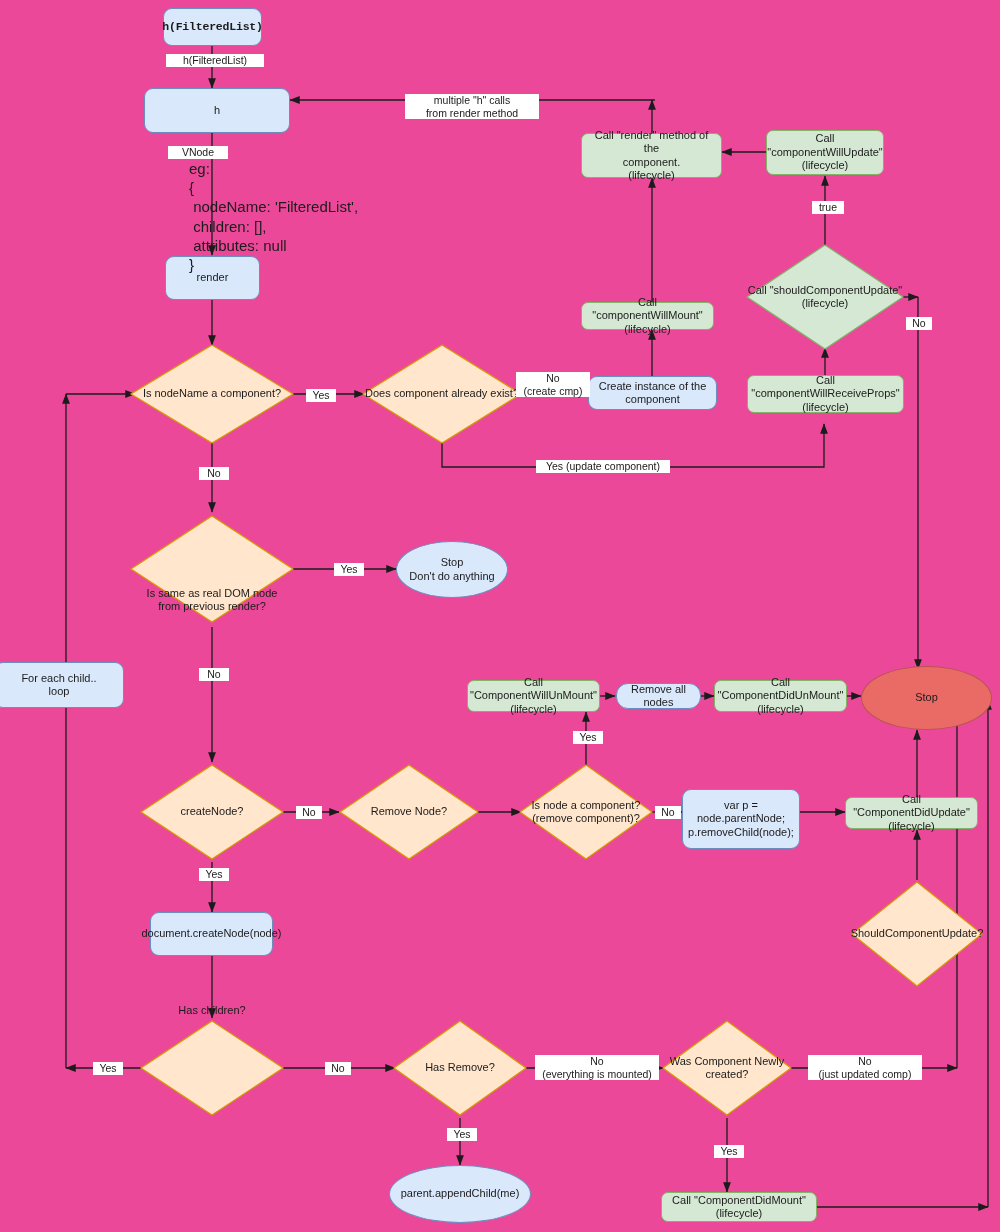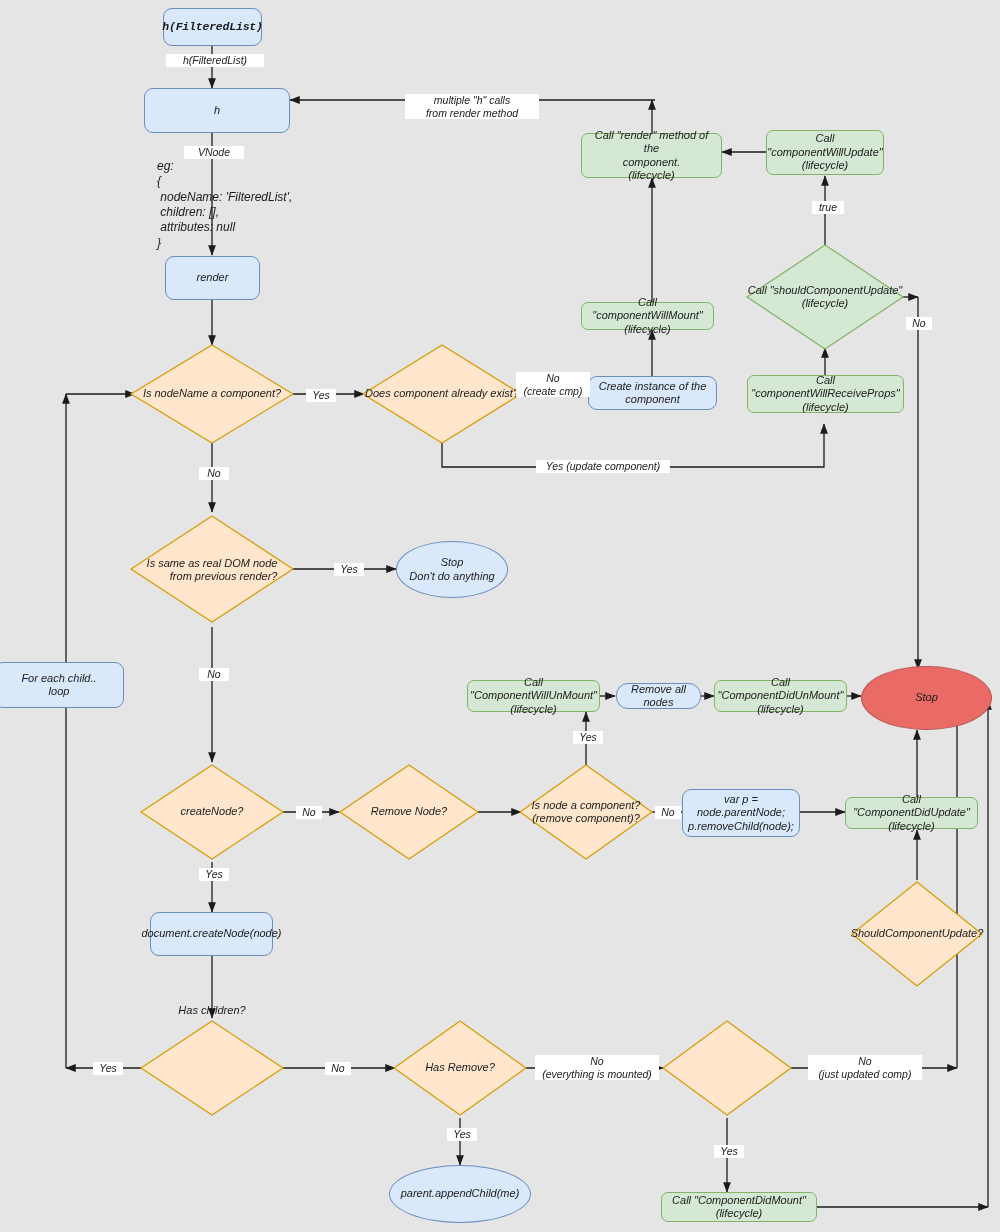--- a/index.html
+++ b/index.html
@@ -4,24 +4,23 @@
 <style>
   html, body {
     margin: 0;
     padding: 0;
     background: #ffffff;
   }
   #canvas {
     position: relative;
     width: 1000px;
     height: 1232px;
-    background: #e5e5e5;
+    background: #ec4899;
     font-family: "Liberation Sans", sans-serif;
     overflow: hidden;
-    font-style: italic;
   }
   svg.edges {
     position: absolute;
     left: 0;
     top: 0;
     width: 1000px;
     height: 1232px;
     pointer-events: none;
   }
   .node {
@@ -82,25 +81,26 @@
     padding: 0 2px;
   }
   .mono-title {
     font-family: "Liberation Mono", monospace;
     font-weight: bold;
     font-size: 11.5px;
     letter-spacing: -0.2px;
   }
   .code-note {
     position: absolute;
-    font-size: 12px;
+    font-size: 15px;
     color: #1b1b1b;
     line-height: 1.28;
     white-space: pre;
     text-align: left;
+    margin-left: 32px;
   }
 </style>
 </head>
 <body>
 
 <div id="canvas">
 
   <svg class="edges" viewBox="0 0 1000 1232">
     <defs>
       <marker id="arrow" markerWidth="9" markerHeight="9" refX="7.5" refY="3" orient="auto" markerUnits="strokeWidth">
@@ -235,63 +235,64 @@
   <div class="node green" style="left:467px; top:680px; width:133px; height:32px;">Call "ComponentWillUnMount"
 (lifecycle)</div>
 
   <div class="node box sharp" style="left:616px; top:683px; width:85px; height:26px;">Remove all nodes</div>
 
   <div class="node green" style="left:714px; top:680px; width:133px; height:32px;">Call "ComponentDidUnMount"
 (lifecycle)</div>
 
   <div class="node ellipse stop-red" style="left:861px; top:666px; width:131px; height:64px;">Stop</div>
 
-  <div class="node box" style="left:682px; top:789px; width:118px; height:48px;">var p = node.parentNode;
+  <div class="node box" style="left:682px; top:789px; width:118px; height:60px;">var p = node.parentNode;
 p.removeChild(node);</div>
 
   <div class="node green" style="left:845px; top:797px; width:133px; height:32px;">Call "ComponentDidUpdate"
 (lifecycle)</div>
 
   <div class="node box" style="left:150px; top:912px; width:123px; height:44px;">document.createNode(node)</div>
 
   <div class="node ellipse" style="left:389px; top:1165px; width:142px; height:58px;">parent.appendChild(me)</div>
 
   <div class="node green" style="left:661px; top:1192px; width:156px; height:30px;">Call "ComponentDidMount"
 (lifecycle)</div>
 
   <div class="diamond-label" style="left:121px; top:374px; width:182px; height:40px;">Is nodeName a component?</div>
 
   <div class="diamond-label" style="left:350px; top:374px; width:184px; height:40px;">Does component already exist?</div>
 
   <div class="diamond-label" style="left:738px; top:279px; width:174px; height:36px;">Call "shouldComponentUpdate"
 (lifecycle)</div>
 
-  <div class="diamond-label" style="left:130px; top:550px; width:164px; height:40px;text-align:right;">Is same as real DOM node
+  <div class="diamond-label" style="left:130px; top:580px; width:164px; height:40px;">Is same as real DOM node
 from previous render?</div>
 
   <div class="diamond-label" style="left:142px; top:796px; width:140px; height:32px;">createNode?</div>
 
   <div class="diamond-label" style="left:341px; top:796px; width:136px; height:32px;">Remove Node?</div>
 
   <div class="diamond-label" style="left:513px; top:792px; width:146px; height:40px;">Is node a component?
 (remove component)?</div>
 
   <div class="diamond-label" style="left:840px; top:918px; width:154px; height:32px;">ShouldComponentUpdate?</div>
 
   <div class="diamond-label" style="left:142px; top:995px; width:140px; height:32px;">Has children?</div>
 
   <div class="diamond-label" style="left:392px; top:1052px; width:136px; height:32px;">Has Remove?</div>
 
+  <div class="diamond-label" style="left:649px; top:1052px; width:156px; height:32px;">Was Component Newly created?</div>
 
   <div class="edge-label" style="left:166px; top:54px; width:94px;">h(FilteredList)</div>
 
   <div class="edge-label" style="left:405px; top:94px; width:130px;">multiple "h" calls
 from render method</div>
 
-  <div class="edge-label" style="left:184px; top:146px; width:56px;">VNode</div>
+  <div class="edge-label" style="left:168px; top:146px; width:56px;">VNode</div>
 
   <div class="code-note" style="left:157px; top:159px;">eg:
 {
  nodeName: 'FilteredList',
  children: [],
  attributes: null
 }</div>
 
   <div class="edge-label" style="left:306px; top:389px; width:26px;">Yes</div>
 

